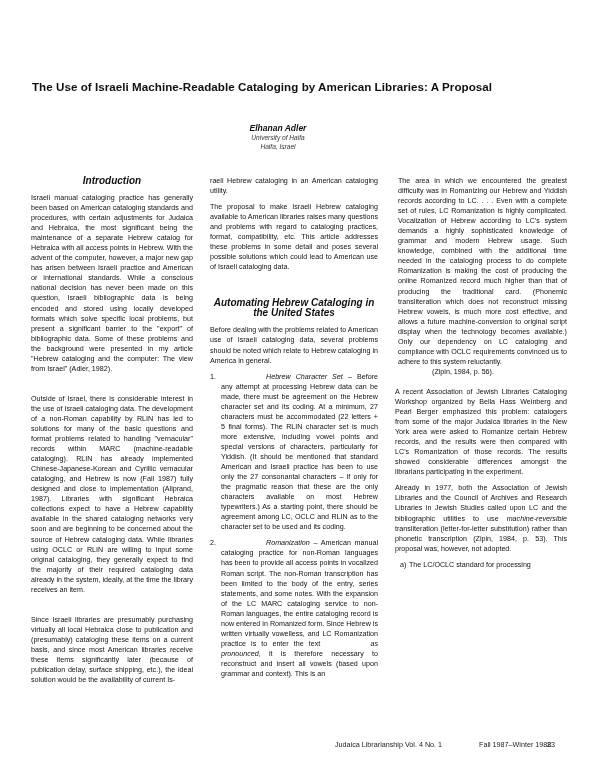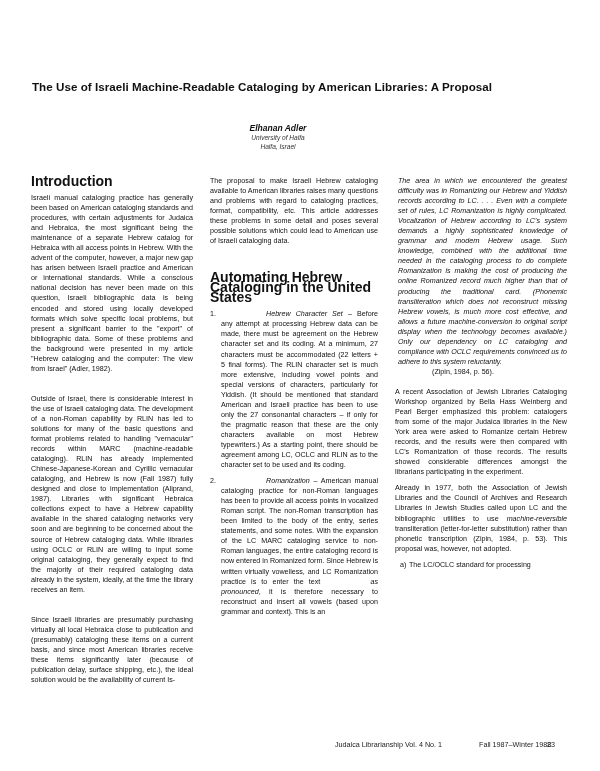--- a/index.html
+++ b/index.html
@@ -4,25 +4,25 @@
 <style>
   html, body { margin: 0; padding: 0; background: #ffffff; }
   body { width: 600px; height: 771px; position: relative; overflow: hidden; color: #111; font-family: "Liberation Sans", sans-serif; }
   .title { position: absolute; top: 80px; left: 0; width: 524px; text-align: center; font-weight: bold; font-size: 11.6px; letter-spacing: 0.05px; }
   .author { position: absolute; top: 104px; left: 0; width: 556px; text-align: center; line-height: 9px; margin-top: 20px; }
   .author .name { font-weight: bold; font-style: italic; font-size: 8.5px; display: block; }
   .author .aff { font-style: italic; font-size: 6.6px; display: block; color: #333; }
   .col { position: absolute; top: 176px; font-size: 7.15px; line-height: 10.05px; text-align: justify; hyphens: manual; }
   .col p { margin: 0 0 6px 0; }
   .col .gap { height: 14px; }
-  .col h2 { font-size: 14px; line-height: 10px; font-weight: bold; margin: 0 0 7px 0; text-align: left; }
+  .col h2 { font-size: 10px; line-height: 10px; font-weight: bold; margin: 0 0 7px 0; text-align: center; font-style: italic; }
   #col-left { left: 31px; width: 162px; }
   #col-mid { left: 210px; width: 168px; }
   #col-right { left: 395px; width: 172px; }
-  .quote { font-style: italic; padding-left: 3px; margin-bottom: 0 !important; }
+  .quote { padding-left: 3px; margin-bottom: 0 !important; }
   .cite { text-align: center; padding-right: 36px; margin-bottom: 10px !important; }
   ol.num { list-style: none; margin: 0 0 6px 0; padding: 0; }
   ol.num li { position: relative; padding-left: 11px; margin-bottom: 6px; }
   ol.num li .marker { position: absolute; left: 0; top: 0; }
   ol.num li em { font-style: italic; padding-left: 45px; }
   .sub { padding-left: 14px; position: relative; }
   .sub .marker { position: absolute; left: 5px; top: 0; }
   .footer { position: absolute; top: 740px; left: 335px; font-size: 7.2px; color: #222; white-space: nowrap; }
   .footer span { display: inline-block; }
   .footer .journal { width: 144px; }
@@ -43,23 +43,25 @@
 <div class="col" id="col-left">
   <h2>Introduction</h2>
   <p>Israeli manual cataloging practice has generally been based on American cataloging standards and procedures, with certain adjustments for Judaica and Hebraica, the most significant being the maintenance of a separate Hebrew catalog for Hebraica with all access points in Hebrew. With the advent of the computer, however, a major new gap has arisen between Israeli practice and American or international standards. While a conscious national decision has never been made on this question, Israeli bibliographic data is being encoded and stored using locally developed formats which solve specific local problems, but present a significant barrier to the "export" of bibliographic data. Some of these problems and the background were presented in my article "Hebrew cataloging and the computer: The view from Israel" (Adler, 1982).</p>
   <div class="gap"></div>
   <p>Outside of Israel, there is considerable interest in the use of Israeli cataloging data. The development of a non-Roman capability by RLIN has led to solutions for many of the basic questions and format problems related to handling "vernacular" records within MARC (machine-readable cataloging). RLIN has already implemented Chinese-Japanese-Korean and Cyrillic vernacular cataloging, and Hebrew is now (Fall 1987) fully designed and close to implementation (Aliprand, 1987). Libraries with significant Hebraica collections expect to have a Hebrew capability available in the shared cataloging networks very soon and are beginning to be concerned about the source of Hebrew cataloging data. While libraries using OCLC or RLIN are willing to input some original cataloging, they generally expect to find the majority of their required cataloging data already in the system, ideally, at the time the library receives an item.</p>
   <div class="gap"></div>
   <p>Since Israeli libraries are presumably purchasing virtually all local Hebraica close to publication and (presumably) cataloging these items on a current basis, and since most American libraries receive these items significantly later (because of publication delay, surface shipping, etc.), the ideal solution would be the availability of current Is-</p>
 </div>
 
 <div class="col" id="col-mid">
+  <p>raeli Hebrew cataloging in an American cataloging utility.</p>
   <p>The proposal to make Israeli Hebrew cataloging available to American libraries raises many questions and problems with regard to cataloging practices, format, compatibility, etc. This article addresses these problems in some detail and poses several possible solutions which could lead to American use of Israeli cataloging data.</p>
   <div class="gap" style="height:20px"></div>
   <h2>Automating Hebrew Cataloging in the United States</h2>
+  <p>Before dealing with the problems related to American use of Israeli cataloging data, several problems should be noted which relate to Hebrew cataloging in America in general.</p>
   <ol class="num">
     <li>
       <span class="marker">1.</span>
       <em>Hebrew Character Set</em><span> – Before any attempt at processing Hebrew data can be made, there must be agreement on the Hebrew character set and its coding. At a minimum, 27 characters must be accommodated (22 letters + 5 final forms). The RLIN character set is much more extensive, including vowel points and special versions of characters, particularly for Yiddish. (It should be mentioned that standard American and Israeli practice has been to use only the 27 consonantal characters – if only for the pragmatic reason that these are the only characters available on most Hebrew typewriters.) As a starting point, there should be agreement among LC, OCLC and RLIN as to the character set to be used and its coding.</span>
     </li>
     <li>
       <span class="marker">2.</span>
       <em>Romanization</em><span> – American manual cataloging practice for non-Roman languages has been to provide all access points in vocalized Roman script. The non-Roman transcription has been limited to the body of the entry, series statements, and some notes. With the expansion of the LC MARC cataloging service to non-Roman languages, the entire cataloging record is now entered in Romanized form. Since Hebrew is written virtually vowelless, and LC Romanization practice is to enter the text </span><em>as pronounced</em><span>, it is therefore necessary to reconstruct and insert all vowels (based upon grammar and context). This is an</span>
     </li>
   </ol>

